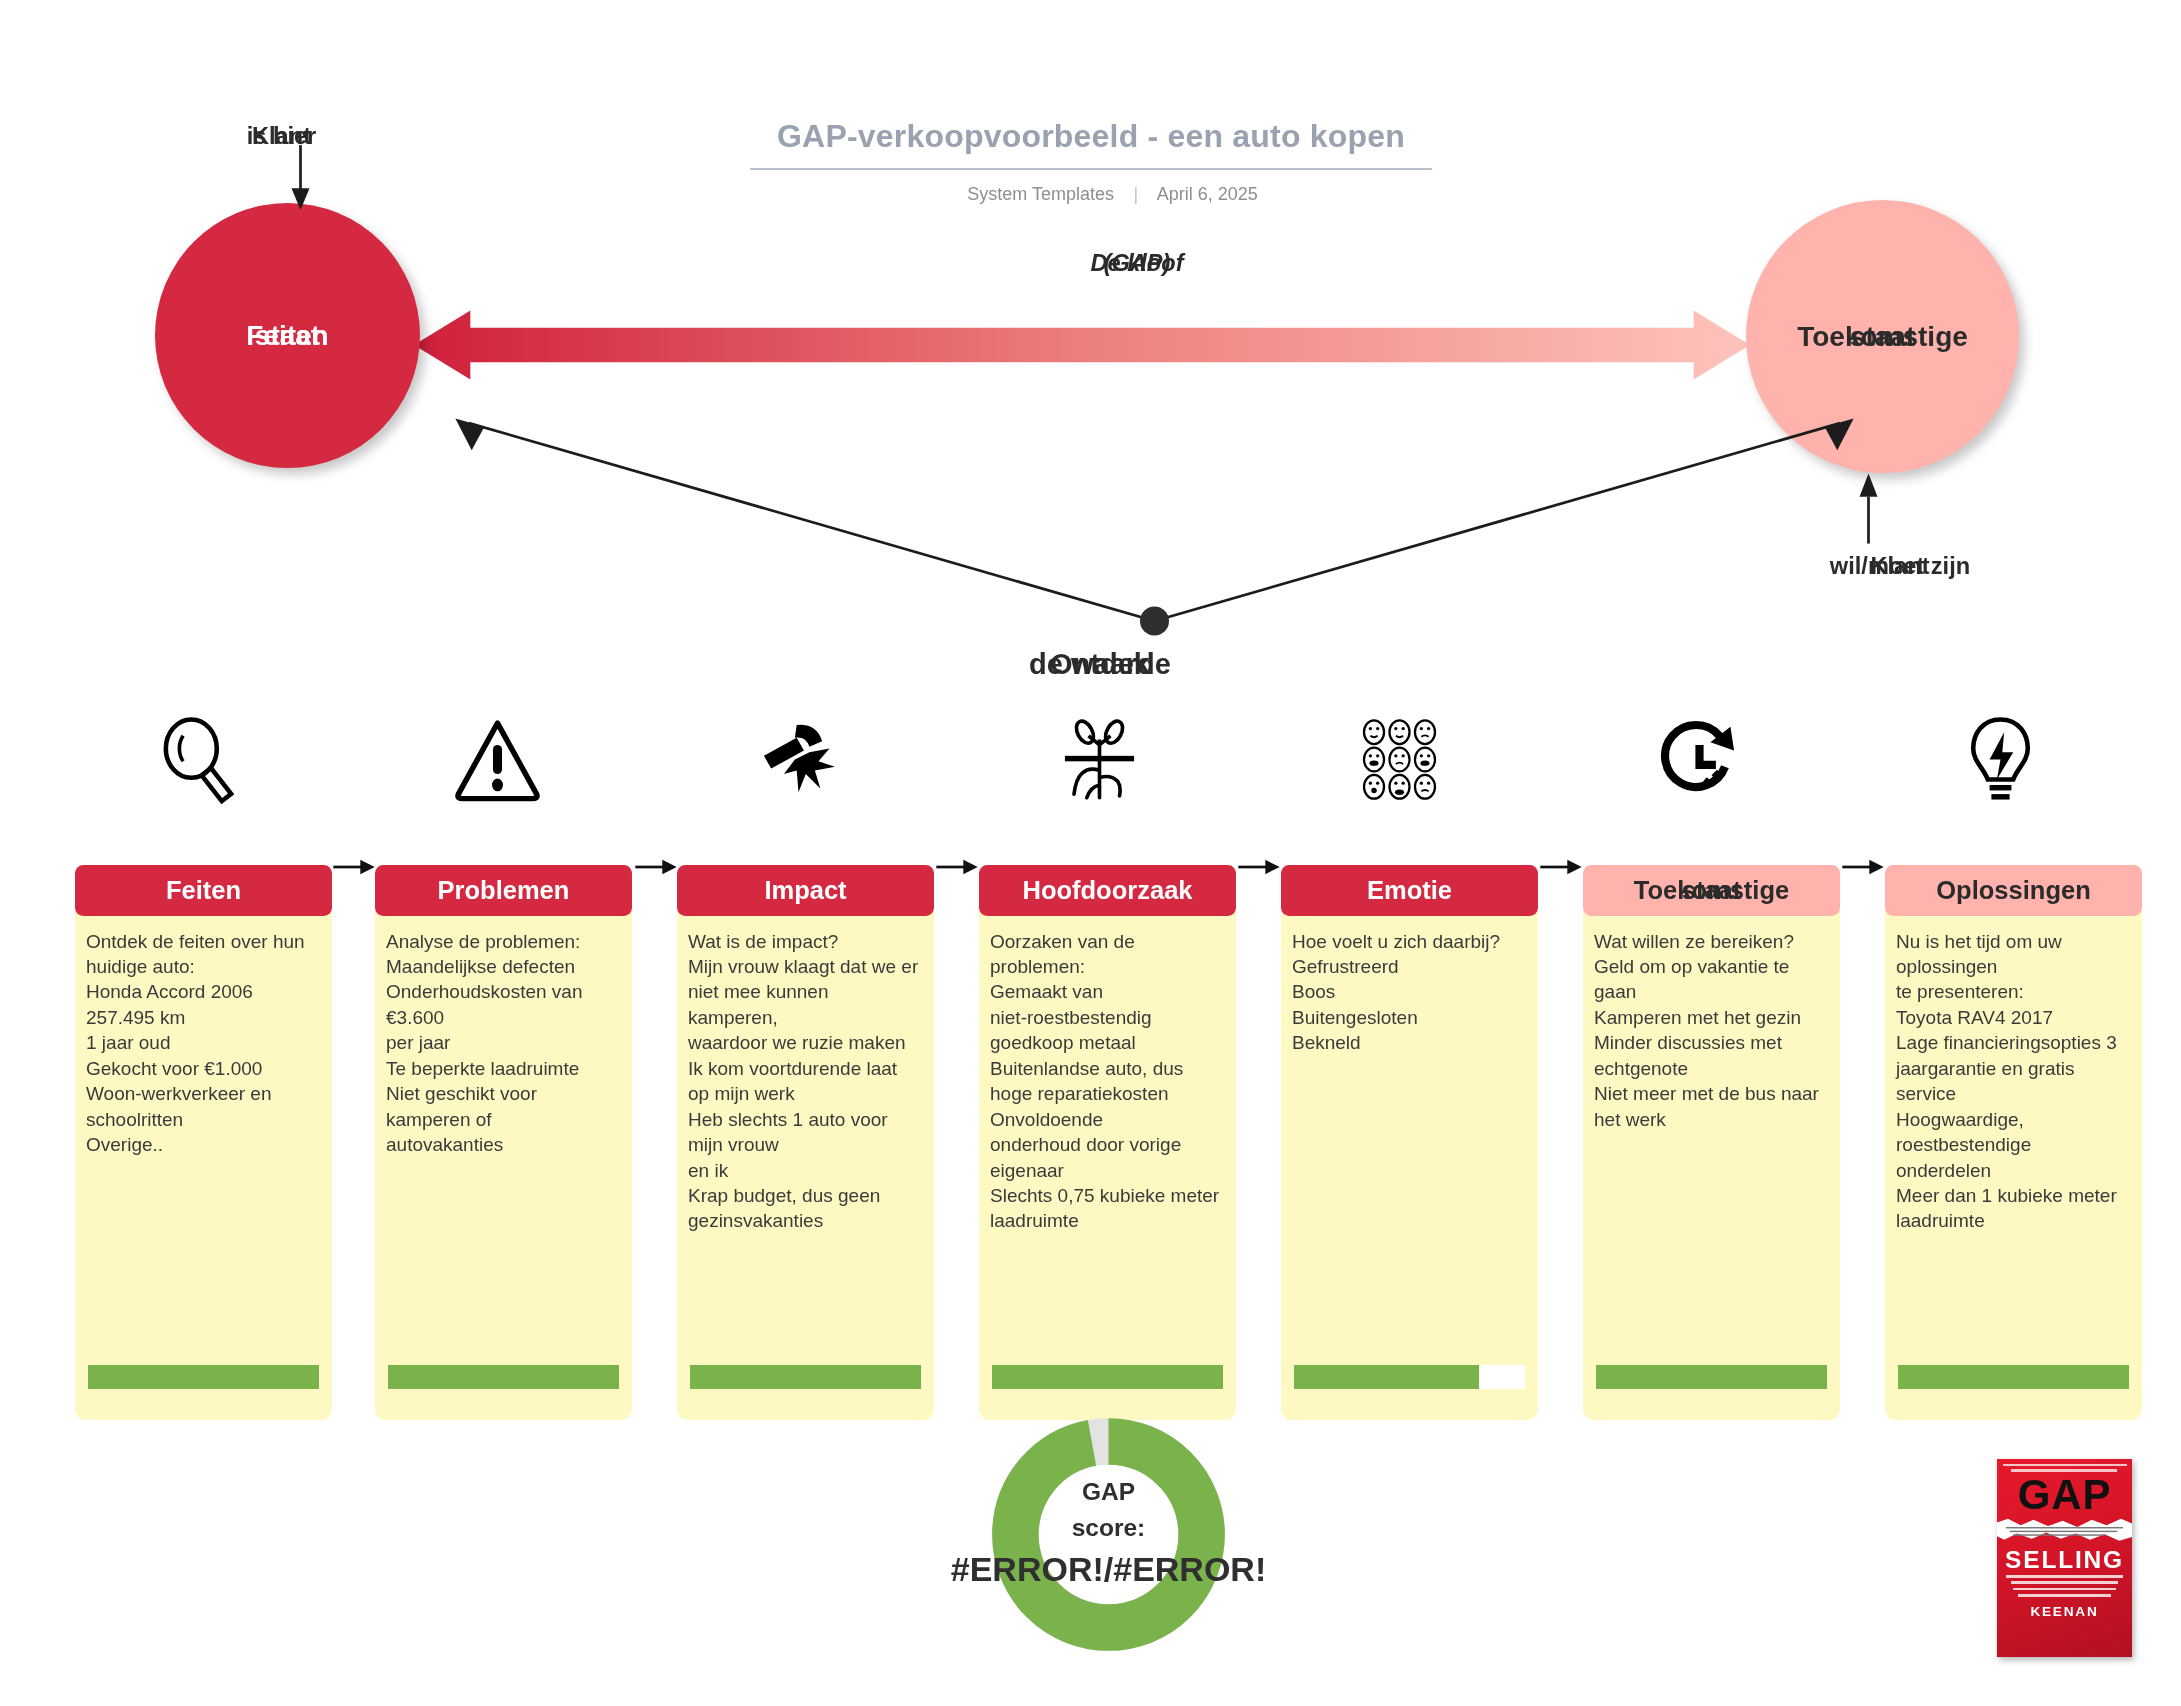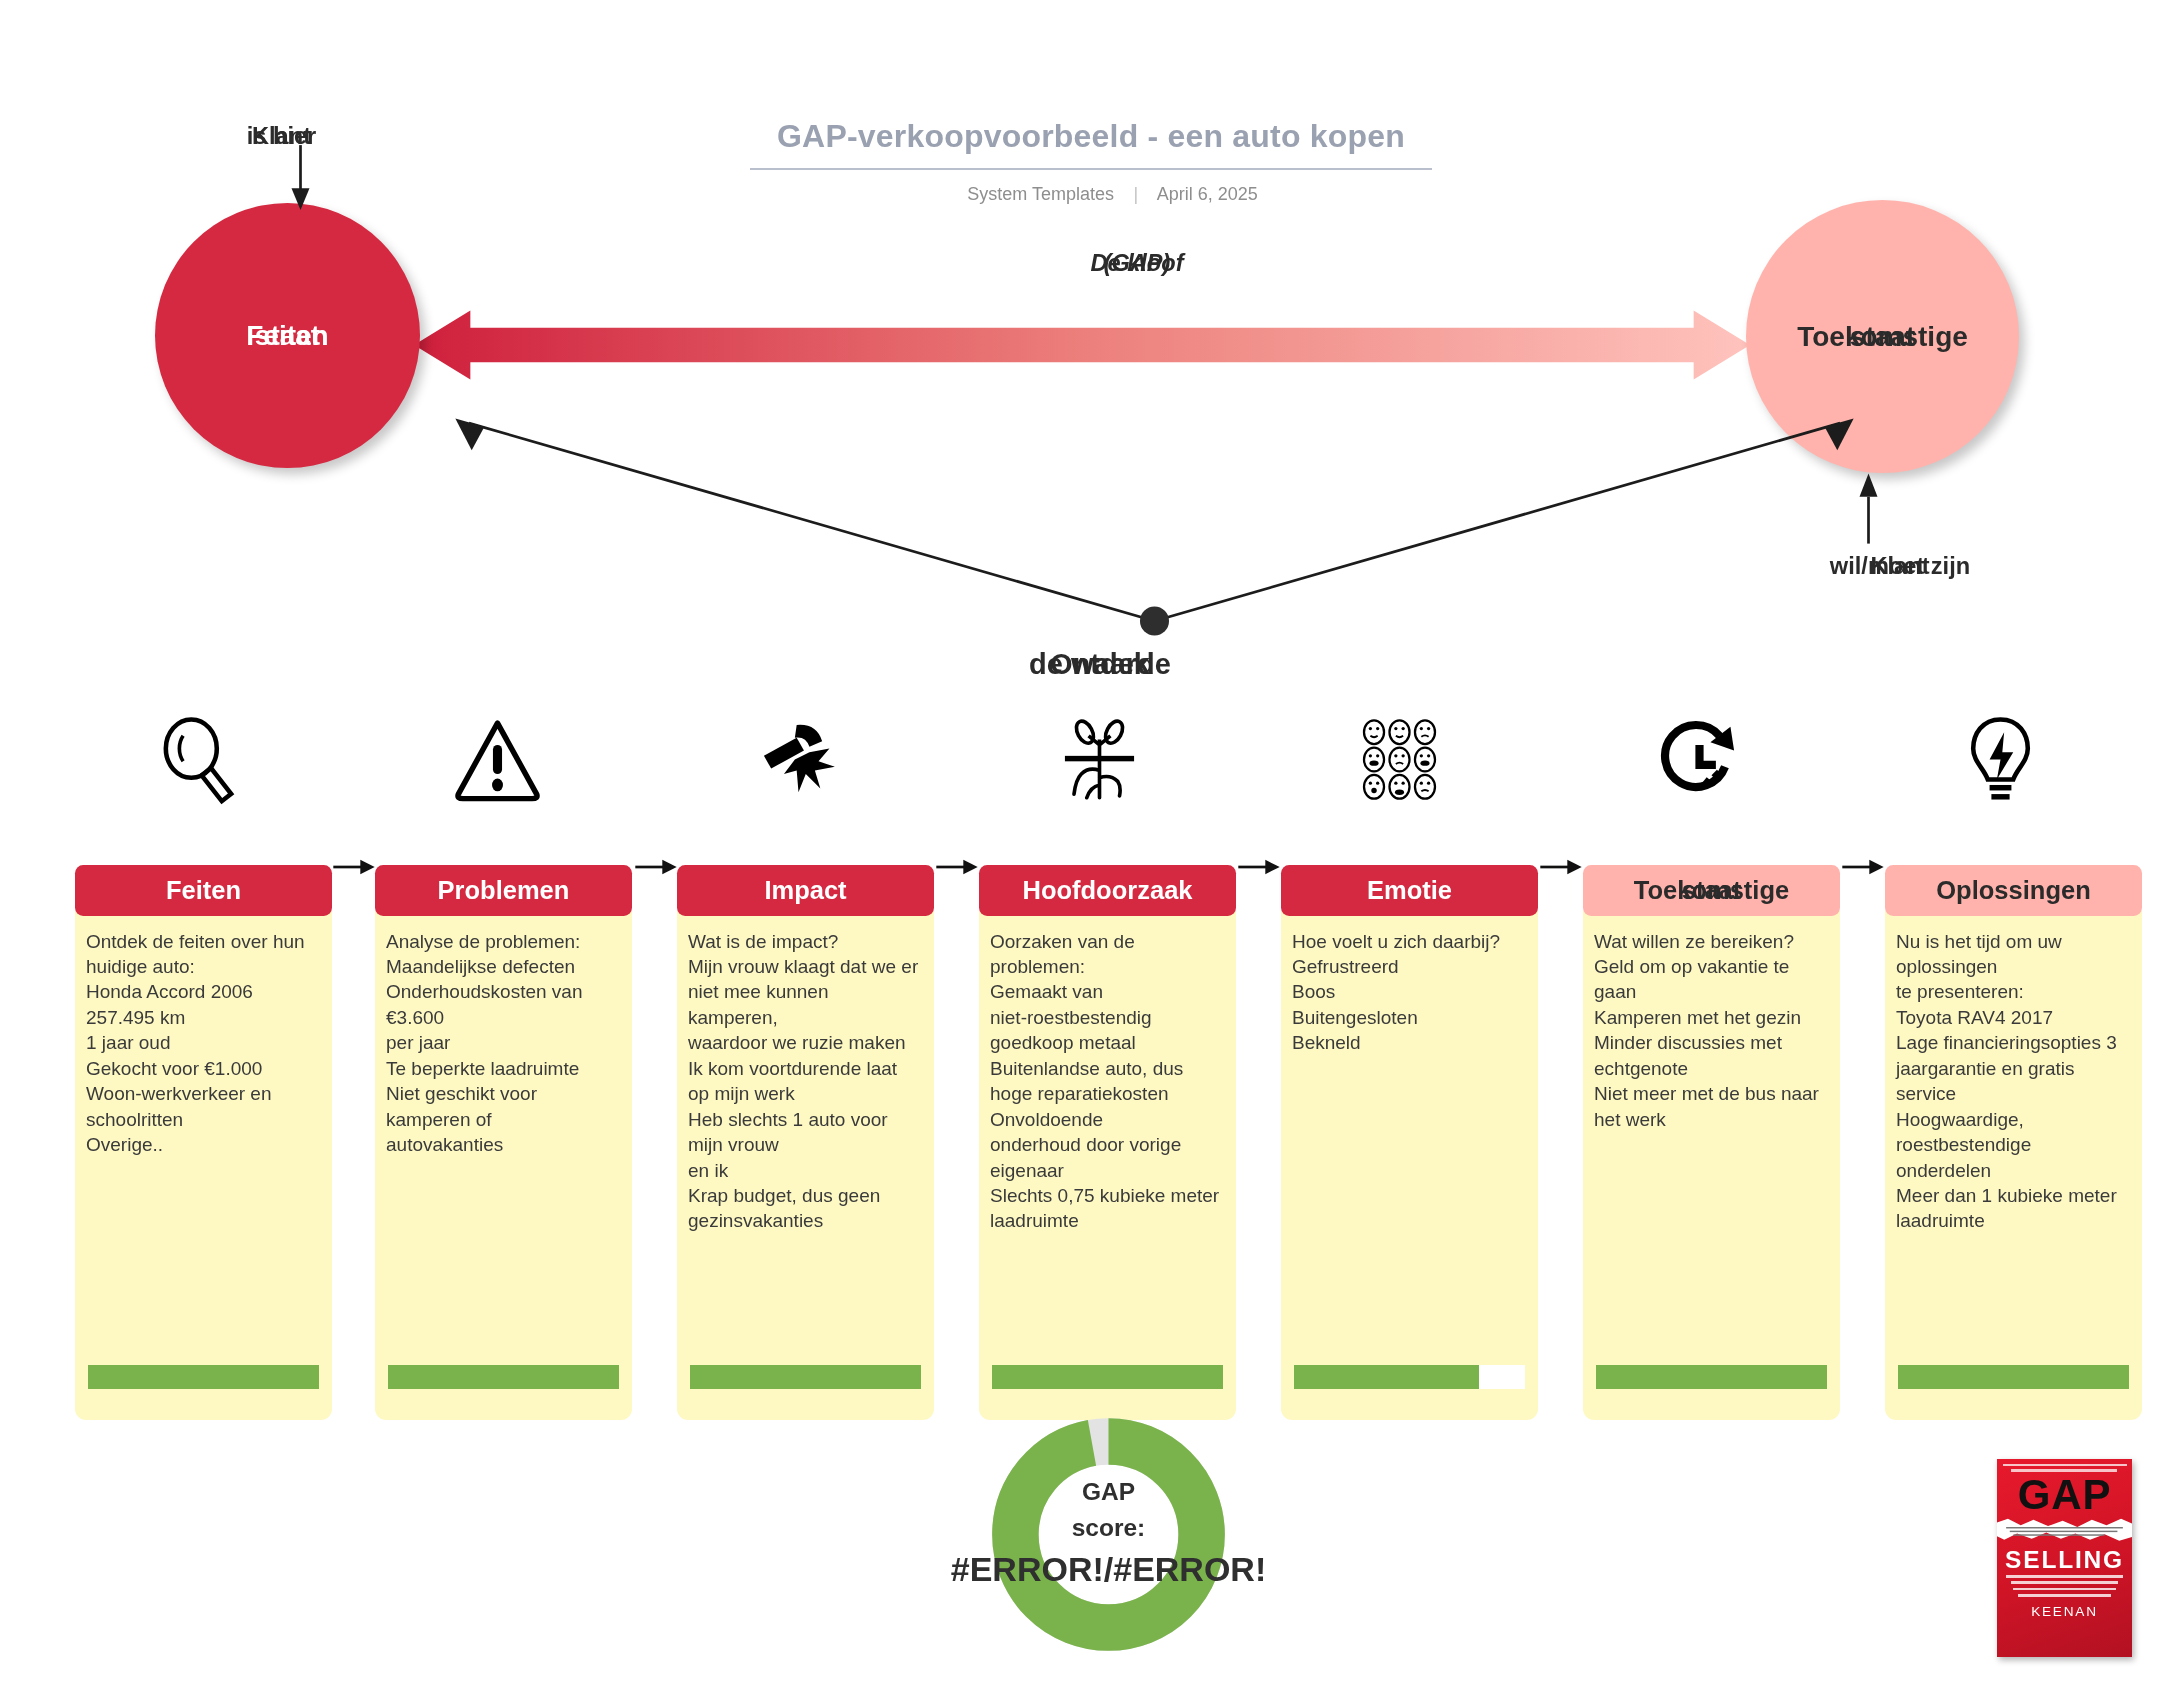--- a/index.html
+++ b/index.html
@@ -96,21 +96,21 @@
     font-size:42px;font-weight:bold;color:#111;letter-spacing:0.9px;line-height:42px;}
   #book .tear{position:absolute;top:58px;left:0;width:135px;height:25.5px;}
   #book .selling{position:absolute;top:87px;left:0;right:0;text-align:center;
     font-size:24.5px;font-weight:bold;color:#ffffff;letter-spacing:1.8px;}
   #book .sub{position:absolute;top:116px;left:9px;right:9px;}
   #book .sub b{display:block;height:2.7px;background:rgba(255,255,255,.8);margin-bottom:3.6px;}
   #book .sub b:nth-child(2){width:92%;margin-left:4%;}
   #book .sub b:nth-child(3){width:88%;margin-left:6%;}
   #book .sub b:nth-child(4){width:80%;margin-left:10%;}
   #book .author{position:absolute;top:145px;left:0;right:0;text-align:center;
-    font-size:13.6px;font-weight:normal;color:#ffffff;letter-spacing:1.8px;}
+    font-size:13.6px;font-weight:bold;color:#ffffff;letter-spacing:1.8px;}
 </style>
 </head>
 <body>
 
 <div id="header">
   <div id="title">GAP-verkoopvoorbeeld - een auto kopen</div>
   <div id="subtitle">
     <span>System Templates</span>
     <span class="sep">|</span>
     <span>April 6, 2025</span>

